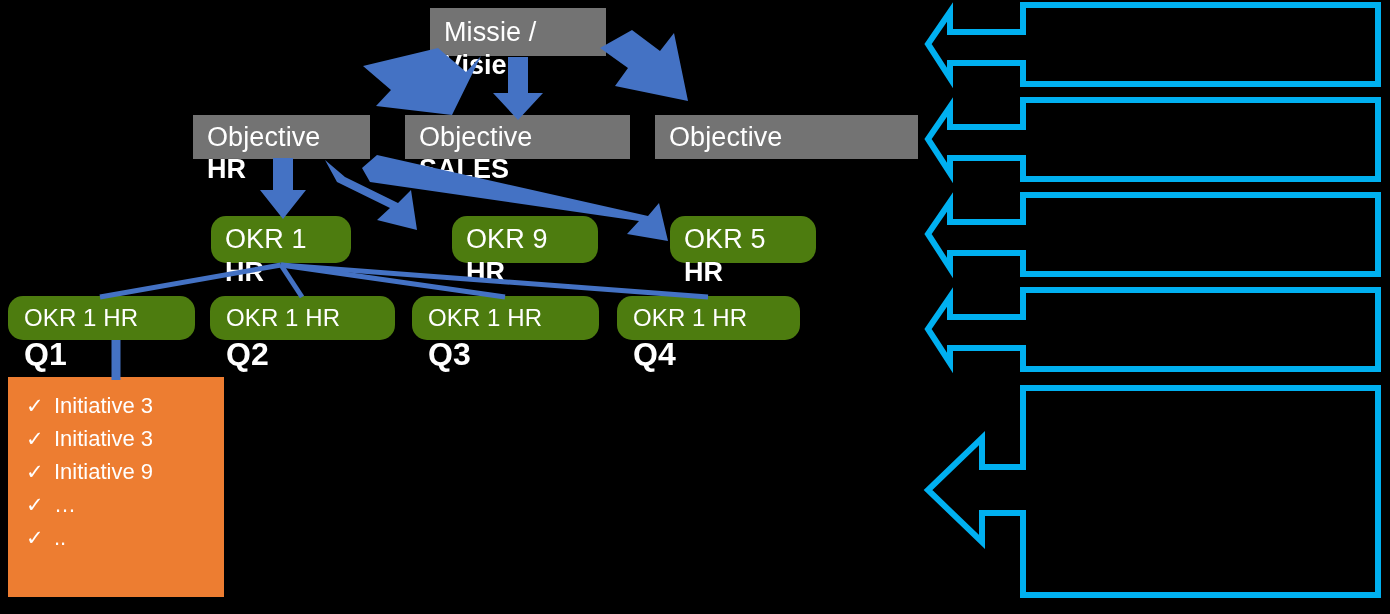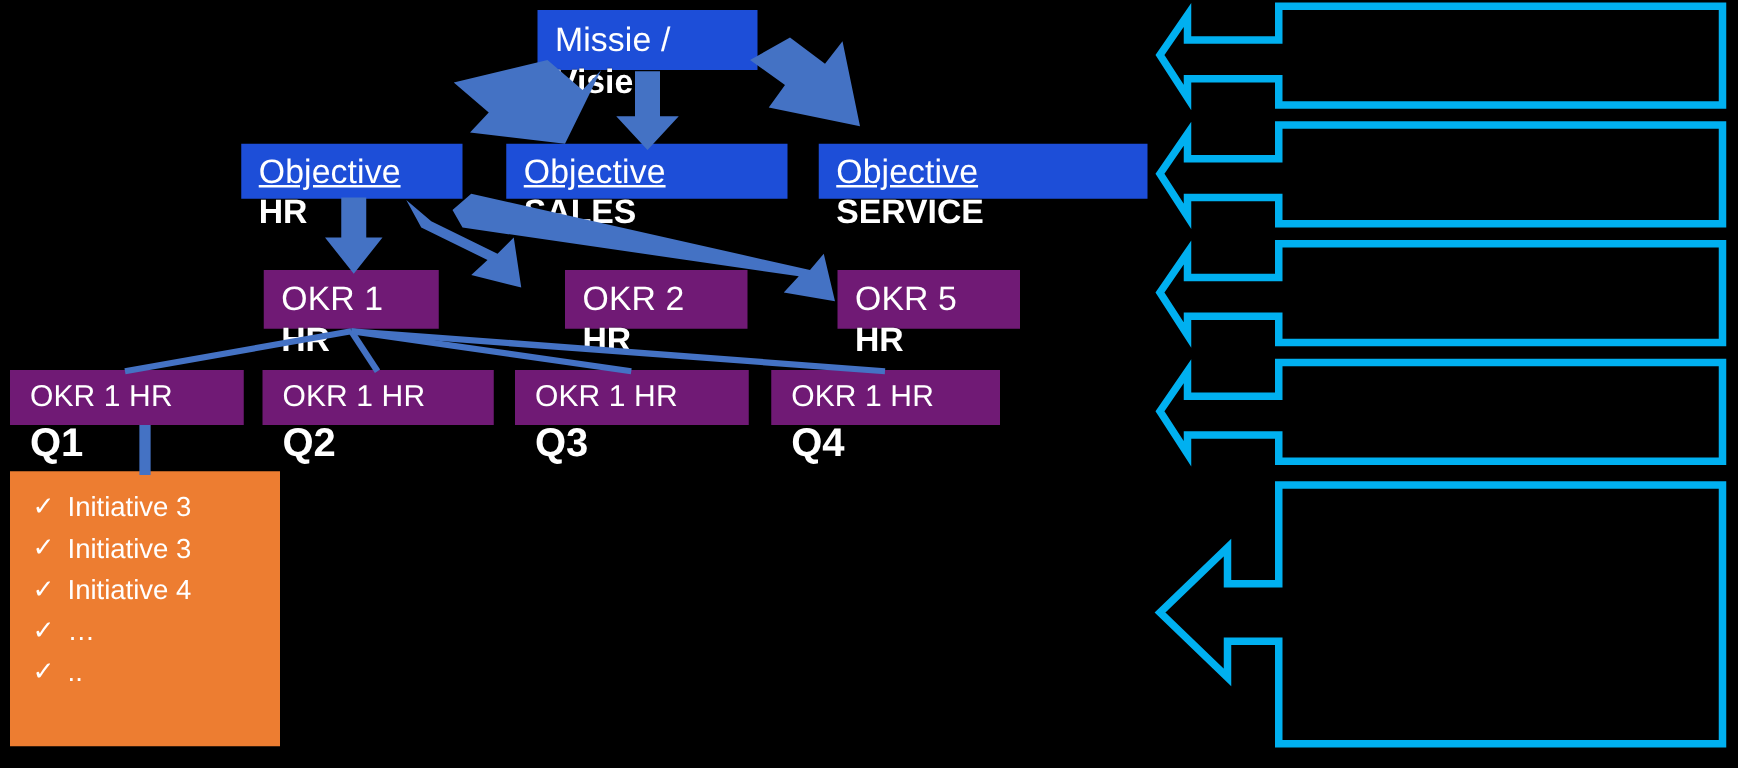--- a/index.html
+++ b/index.html
@@ -48,30 +48,30 @@
     position: absolute;
     left: 14px;
     top: 100%;
     margin-top: -2px;
     color: #ffffff;
     white-space: nowrap;
     font-weight: 700;
     text-shadow: 0 0 1px #000;
   }
 
-  .orange .chip { background: #1d4ed8; }
-  .blue   .chip { background: #701a75; }
+  .orange .chip { background: #737373; }
+  .blue   .chip { background: #4d7c0f; border-radius: 15px; }
 
   
   #n-mission { left: 430px; top: 8px;  width: 176px; height: 48px; }
   #n-mission .chip { font-size: 27px; }
   #n-mission .overflow { font-size: 27px; margin-top: -6px; }
 
   .obj { top: 115px; height: 44px; }
-  .obj .chip { font-size: 27px; text-decoration: underline; }
+  .obj .chip { font-size: 27px; }
   .obj .overflow { font-size: 27px; margin-top: -5px; }
   #n-obj-hr      { left: 193px; width: 177px; }
   #n-obj-sales   { left: 405px; width: 225px; }
   #n-obj-service { left: 655px; width: 263px; }
 
   .okr { top: 216px; height: 47px; }
   .okr .chip { font-size: 27px; }
   .okr .overflow { font-size: 27px; margin-top: -6px; }
   #n-okr1 { left: 211px; width: 140px; }
   #n-okr2 { left: 452px; width: 146px; }
@@ -157,30 +157,29 @@
     <div class="overflow">HR</div>
   </div>
 
   <div class="node orange obj" id="n-obj-sales">
     <div class="chip">Objective</div>
     <div class="overflow">SALES</div>
   </div>
 
   <div class="node orange obj" id="n-obj-service">
     <div class="chip">Objective</div>
-    <div class="overflow">SERVICE</div>
   </div>
 
   <div class="node blue okr" id="n-okr1">
     <div class="chip">OKR 1</div>
     <div class="overflow">HR</div>
   </div>
 
   <div class="node blue okr" id="n-okr2">
-    <div class="chip">OKR 2</div>
+    <div class="chip">OKR 9</div>
     <div class="overflow">HR</div>
   </div>
 
   <div class="node blue okr" id="n-okr3">
     <div class="chip">OKR 5</div>
     <div class="overflow">HR</div>
   </div>
 
   <div class="node blue qtr" id="n-q1">
     <div class="chip">OKR 1 HR</div>
@@ -206,21 +205,21 @@
     <div class="init-row">
       <span class="check">✓</span>
       <span>Initiative 3</span>
     </div>
     <div class="init-row">
       <span class="check">✓</span>
       <span>Initiative 3</span>
     </div>
     <div class="init-row">
       <span class="check">✓</span>
-      <span>Initiative 4</span>
+      <span>Initiative 9</span>
     </div>
     <div class="init-row">
       <span class="check">✓</span>
       <span>…</span>
     </div>
     <div class="init-row">
       <span class="check">✓</span>
       <span>..</span>
     </div>
   </div>

